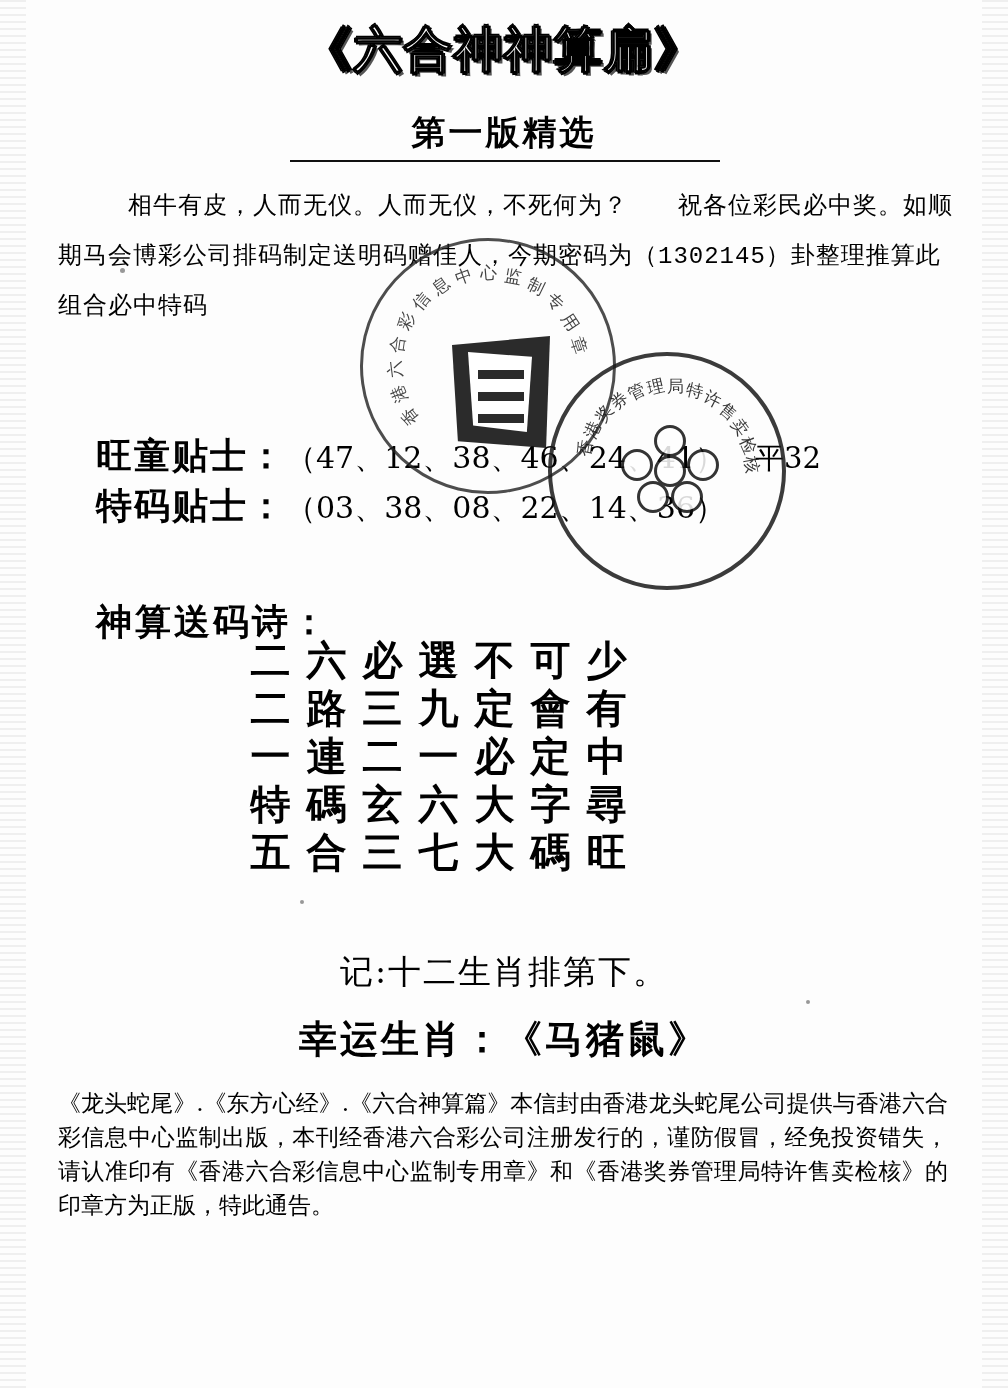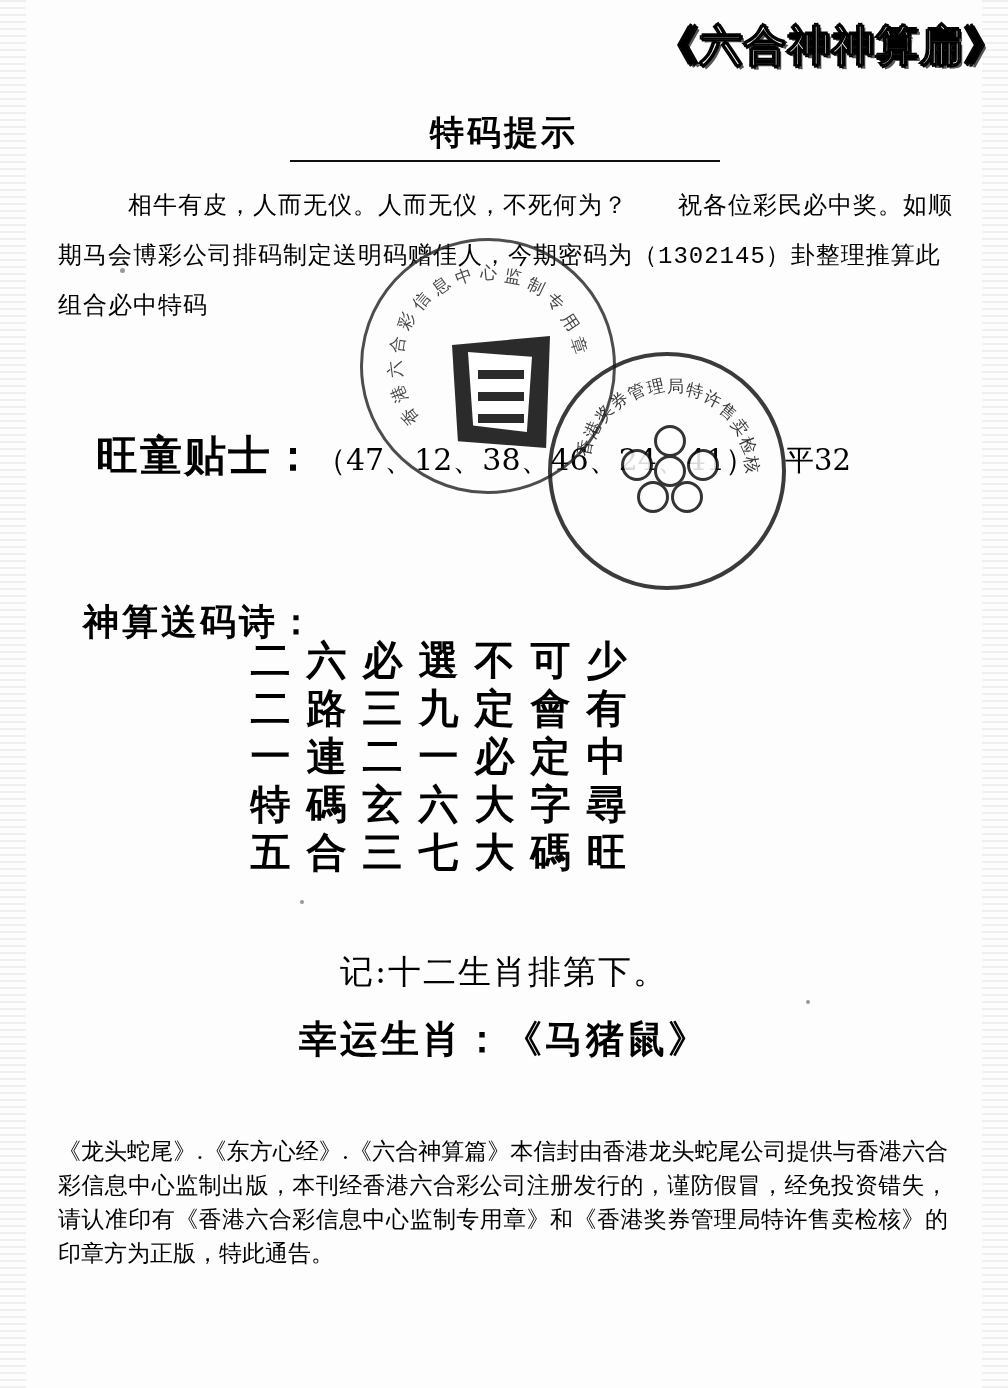--- a/index.html
+++ b/index.html
@@ -30,24 +30,24 @@
       repeating-linear-gradient(to bottom,
         rgba(0,0,0,0.10) 0px, rgba(0,0,0,0.10) 2px,
         rgba(255,255,255,0) 2px, rgba(255,255,255,0) 7px);
     opacity: .55;
   }
   .edge-band.right { left: auto; right: 0; }
 
   .title {
     position: absolute;
     top: 18px; left: 0; width: 1008px;
-    text-align: right;
-    font-family: "DejaVu Serif", serif;
-    font-weight: bold;
-    font-size: 42px;
+    text-align: center;
+    font-family: "DejaVu Serif", serif;
+    font-weight: bold;
+    font-size: 48px;
     letter-spacing: 2px;
     -webkit-text-stroke: 1px #000;
     color: #ffffff;
     text-shadow:
       2px 0 0 #000, -2px 0 0 #000, 0 2px 0 #000, 0 -2px 0 #000,
       3px 3px 0 #555;
     white-space: nowrap;
   }
   .subtitle {
     position: absolute;
@@ -84,30 +84,30 @@
     top: 432px;
     left: 96px;
     width: 880px;
     font-family: "DejaVu Serif", serif;
     font-size: 32px;
     line-height: 47px;
   }
   .tips .row { white-space: nowrap; }
   .tips .label {
     font-weight: bold;
-    font-size: 42px;
+    font-size: 36px;
     letter-spacing: 2px;
   }
   .tips .nums { font-size: 30px; margin-top: 39px; }
   .tips .trailer { margin-left: 30px; font-size: 29px; }
 
   .poem-title {
     position: absolute;
     top: 598px;
-    left: 83px;
+    left: 96px;
     font-family: "DejaVu Serif", serif;
     font-weight: bold;
     font-size: 36px;
     letter-spacing: 3px;
   }
   .poem {
     position: absolute;
     top: 636px;
     left: 0; width: 877px;
   }
@@ -145,21 +145,21 @@
     left: 0; width: 1008px;
     text-align: center;
     font-family: "DejaVu Serif", serif;
     font-weight: bold;
     font-size: 38px;
     letter-spacing: 3px;
   }
 
   .footer {
     position: absolute;
-    top: 1134px;
+    top: 1086px;
     left: 58px;
     width: 890px;
     font-family: "DejaVu Serif", serif;
     font-size: 23px;
     line-height: 34px;
     text-align: justify;
   }
 
   
   .stamp {
@@ -251,28 +251,31 @@
 </style>
 </head>
 <body>
 
 <div class="page">
 
   <div class="edge-band"></div>
   <div class="edge-band right"></div>
 
   <div class="title">《六合神神算扁》</div>
-  <div class="subtitle">特码提示</div>
+  <div class="subtitle">第一版精选</div>
   <div class="rule"></div>
 
   <div class="body-text">相牛有皮，人而无仪。人而无仪，不死何为？　　祝各位彩民必中奖。如顺期马会博彩公司排码制定送明码赠佳人，今期密码为（1302145）卦整理推算此组合必中特码</div>
 
   <div class="tips">
     <div class="row">
       <span class="label">旺童贴士：</span><span class="nums">（47、12、38、46、24、41）</span><span class="trailer">平32</span>
+    </div>
+    <div class="row">
+      <span class="label">特码贴士：</span><span class="nums">（03、38、08、22、14、36）</span><span class="trailer"></span>
     </div>
   </div>
 
   <div class="poem-title">神算送码诗：</div>
   <div class="poem">
     <div class="line">二六必選不可少</div>
     <div class="line">二路三九定會有</div>
     <div class="line">一連二一必定中</div>
     <div class="line">特碼玄六大字尋</div>
     <div class="line">五合三七大碼旺</div>

